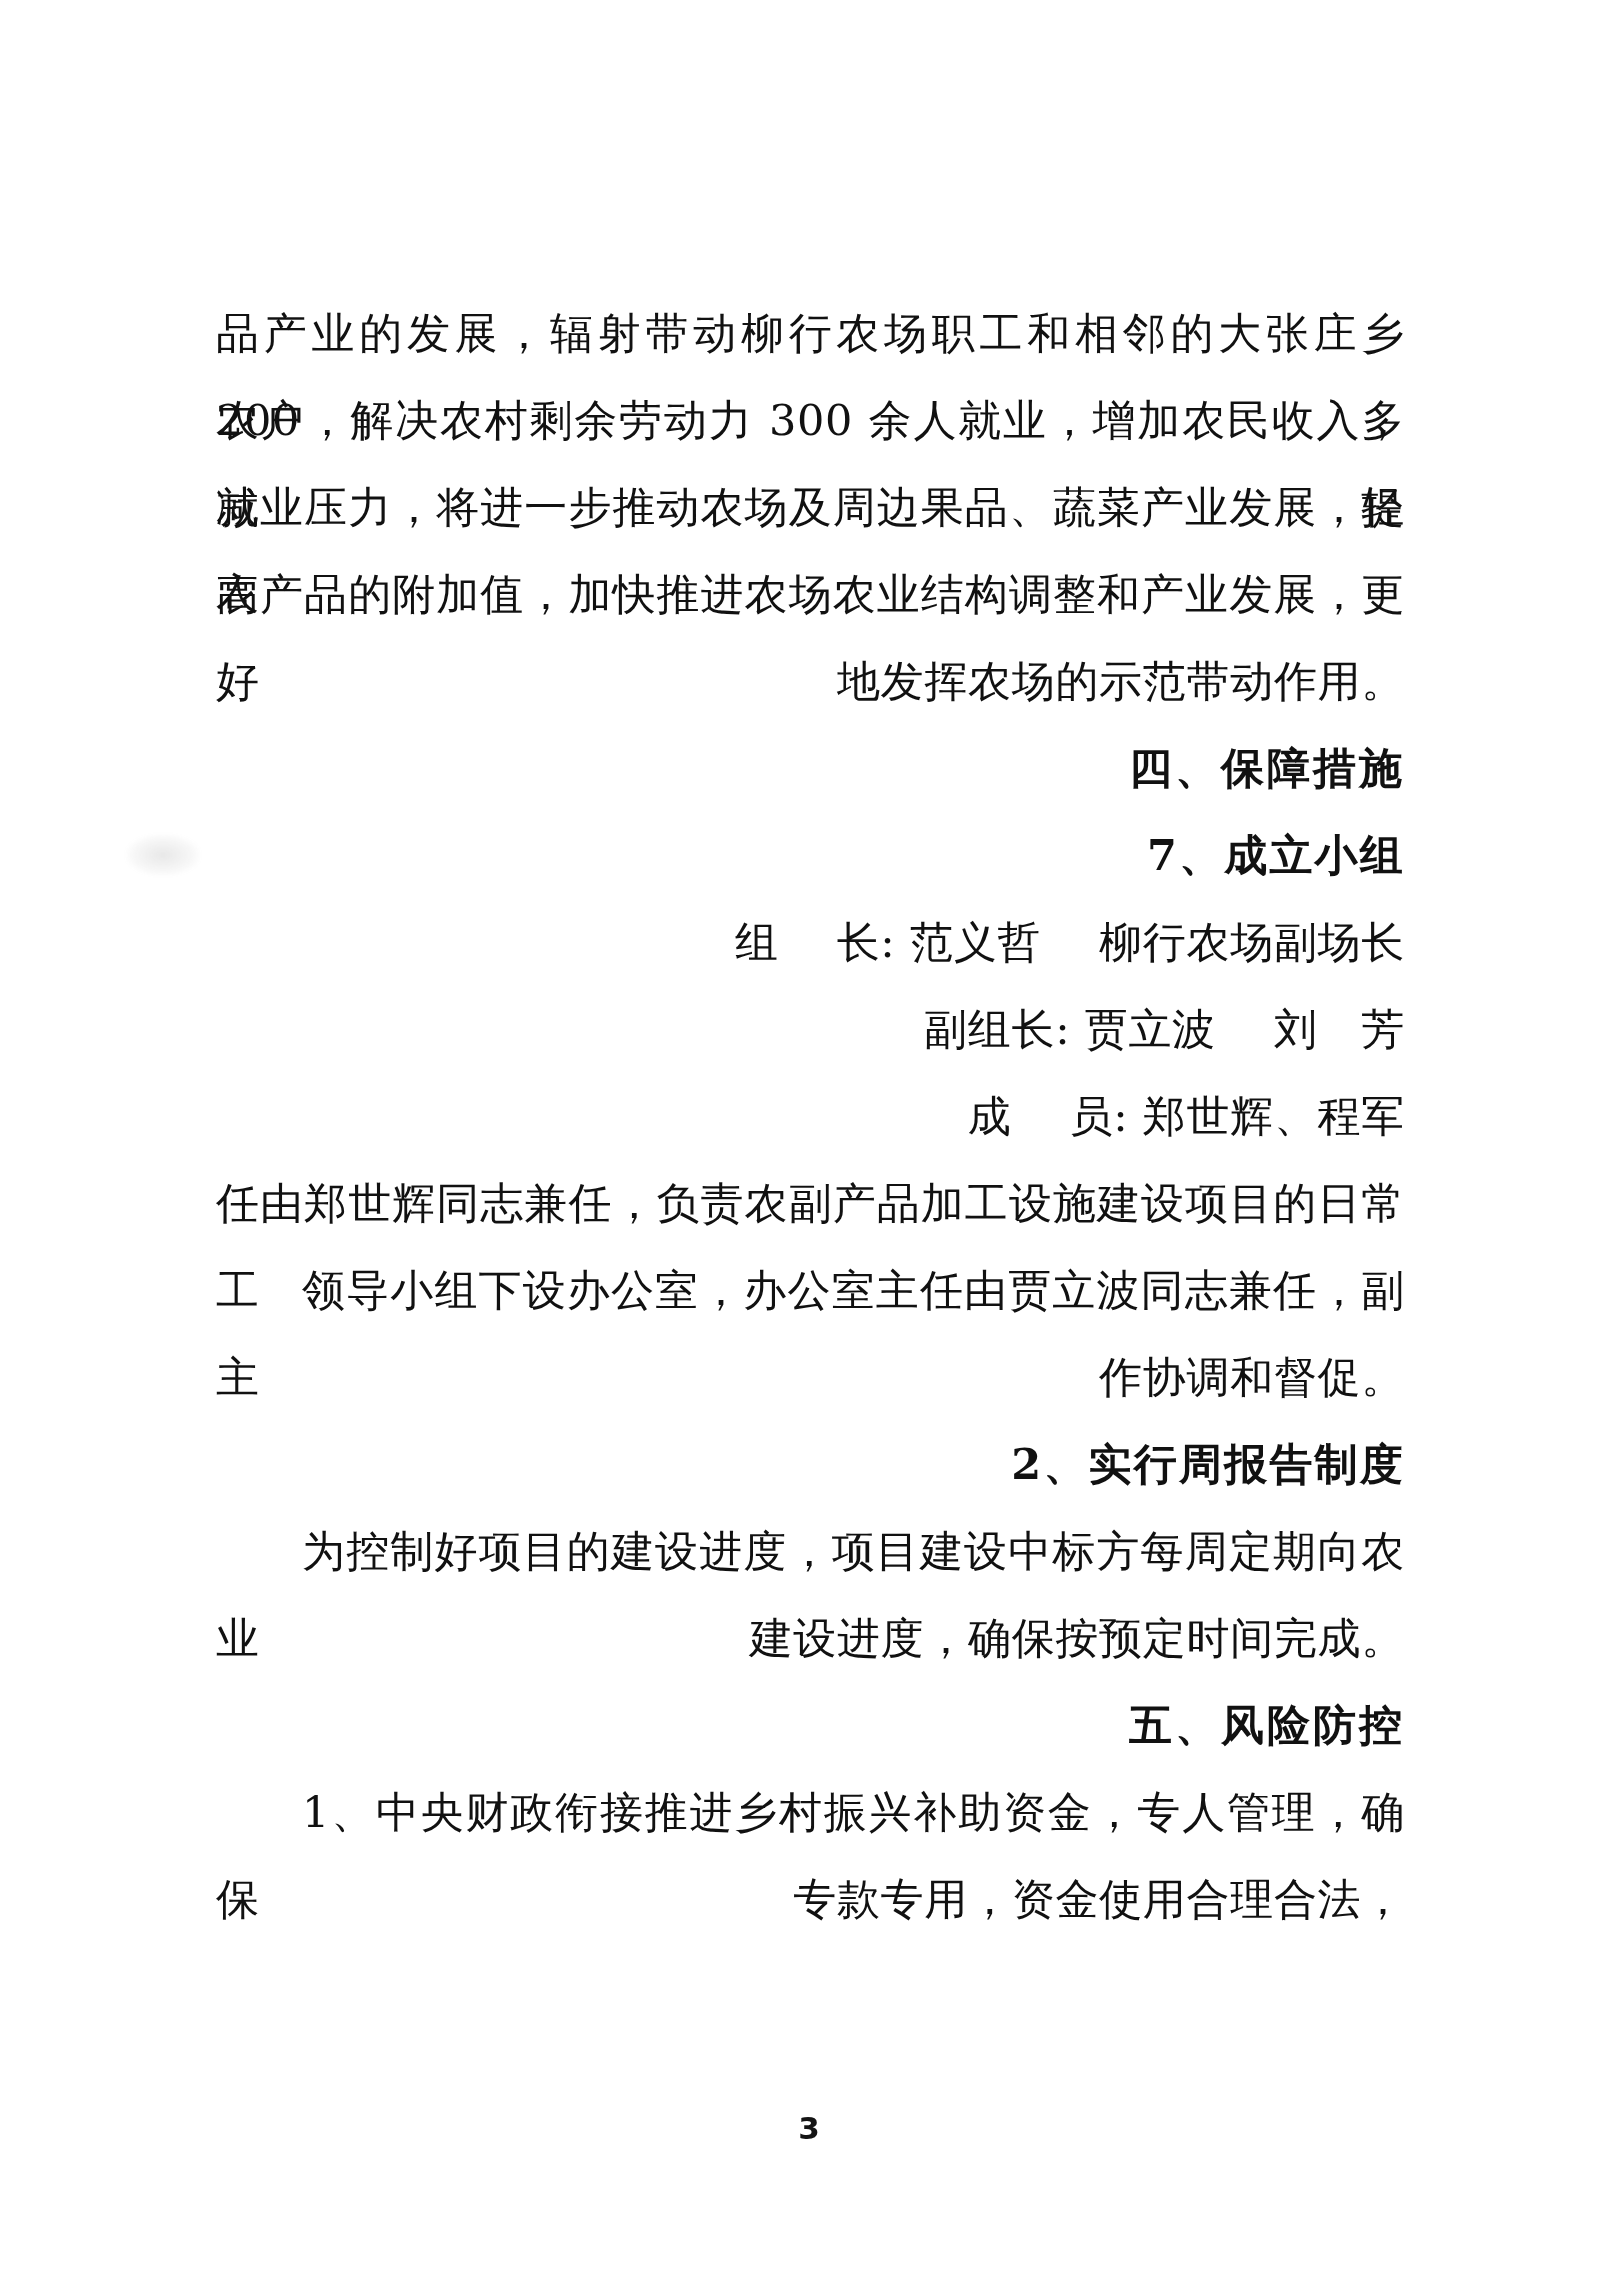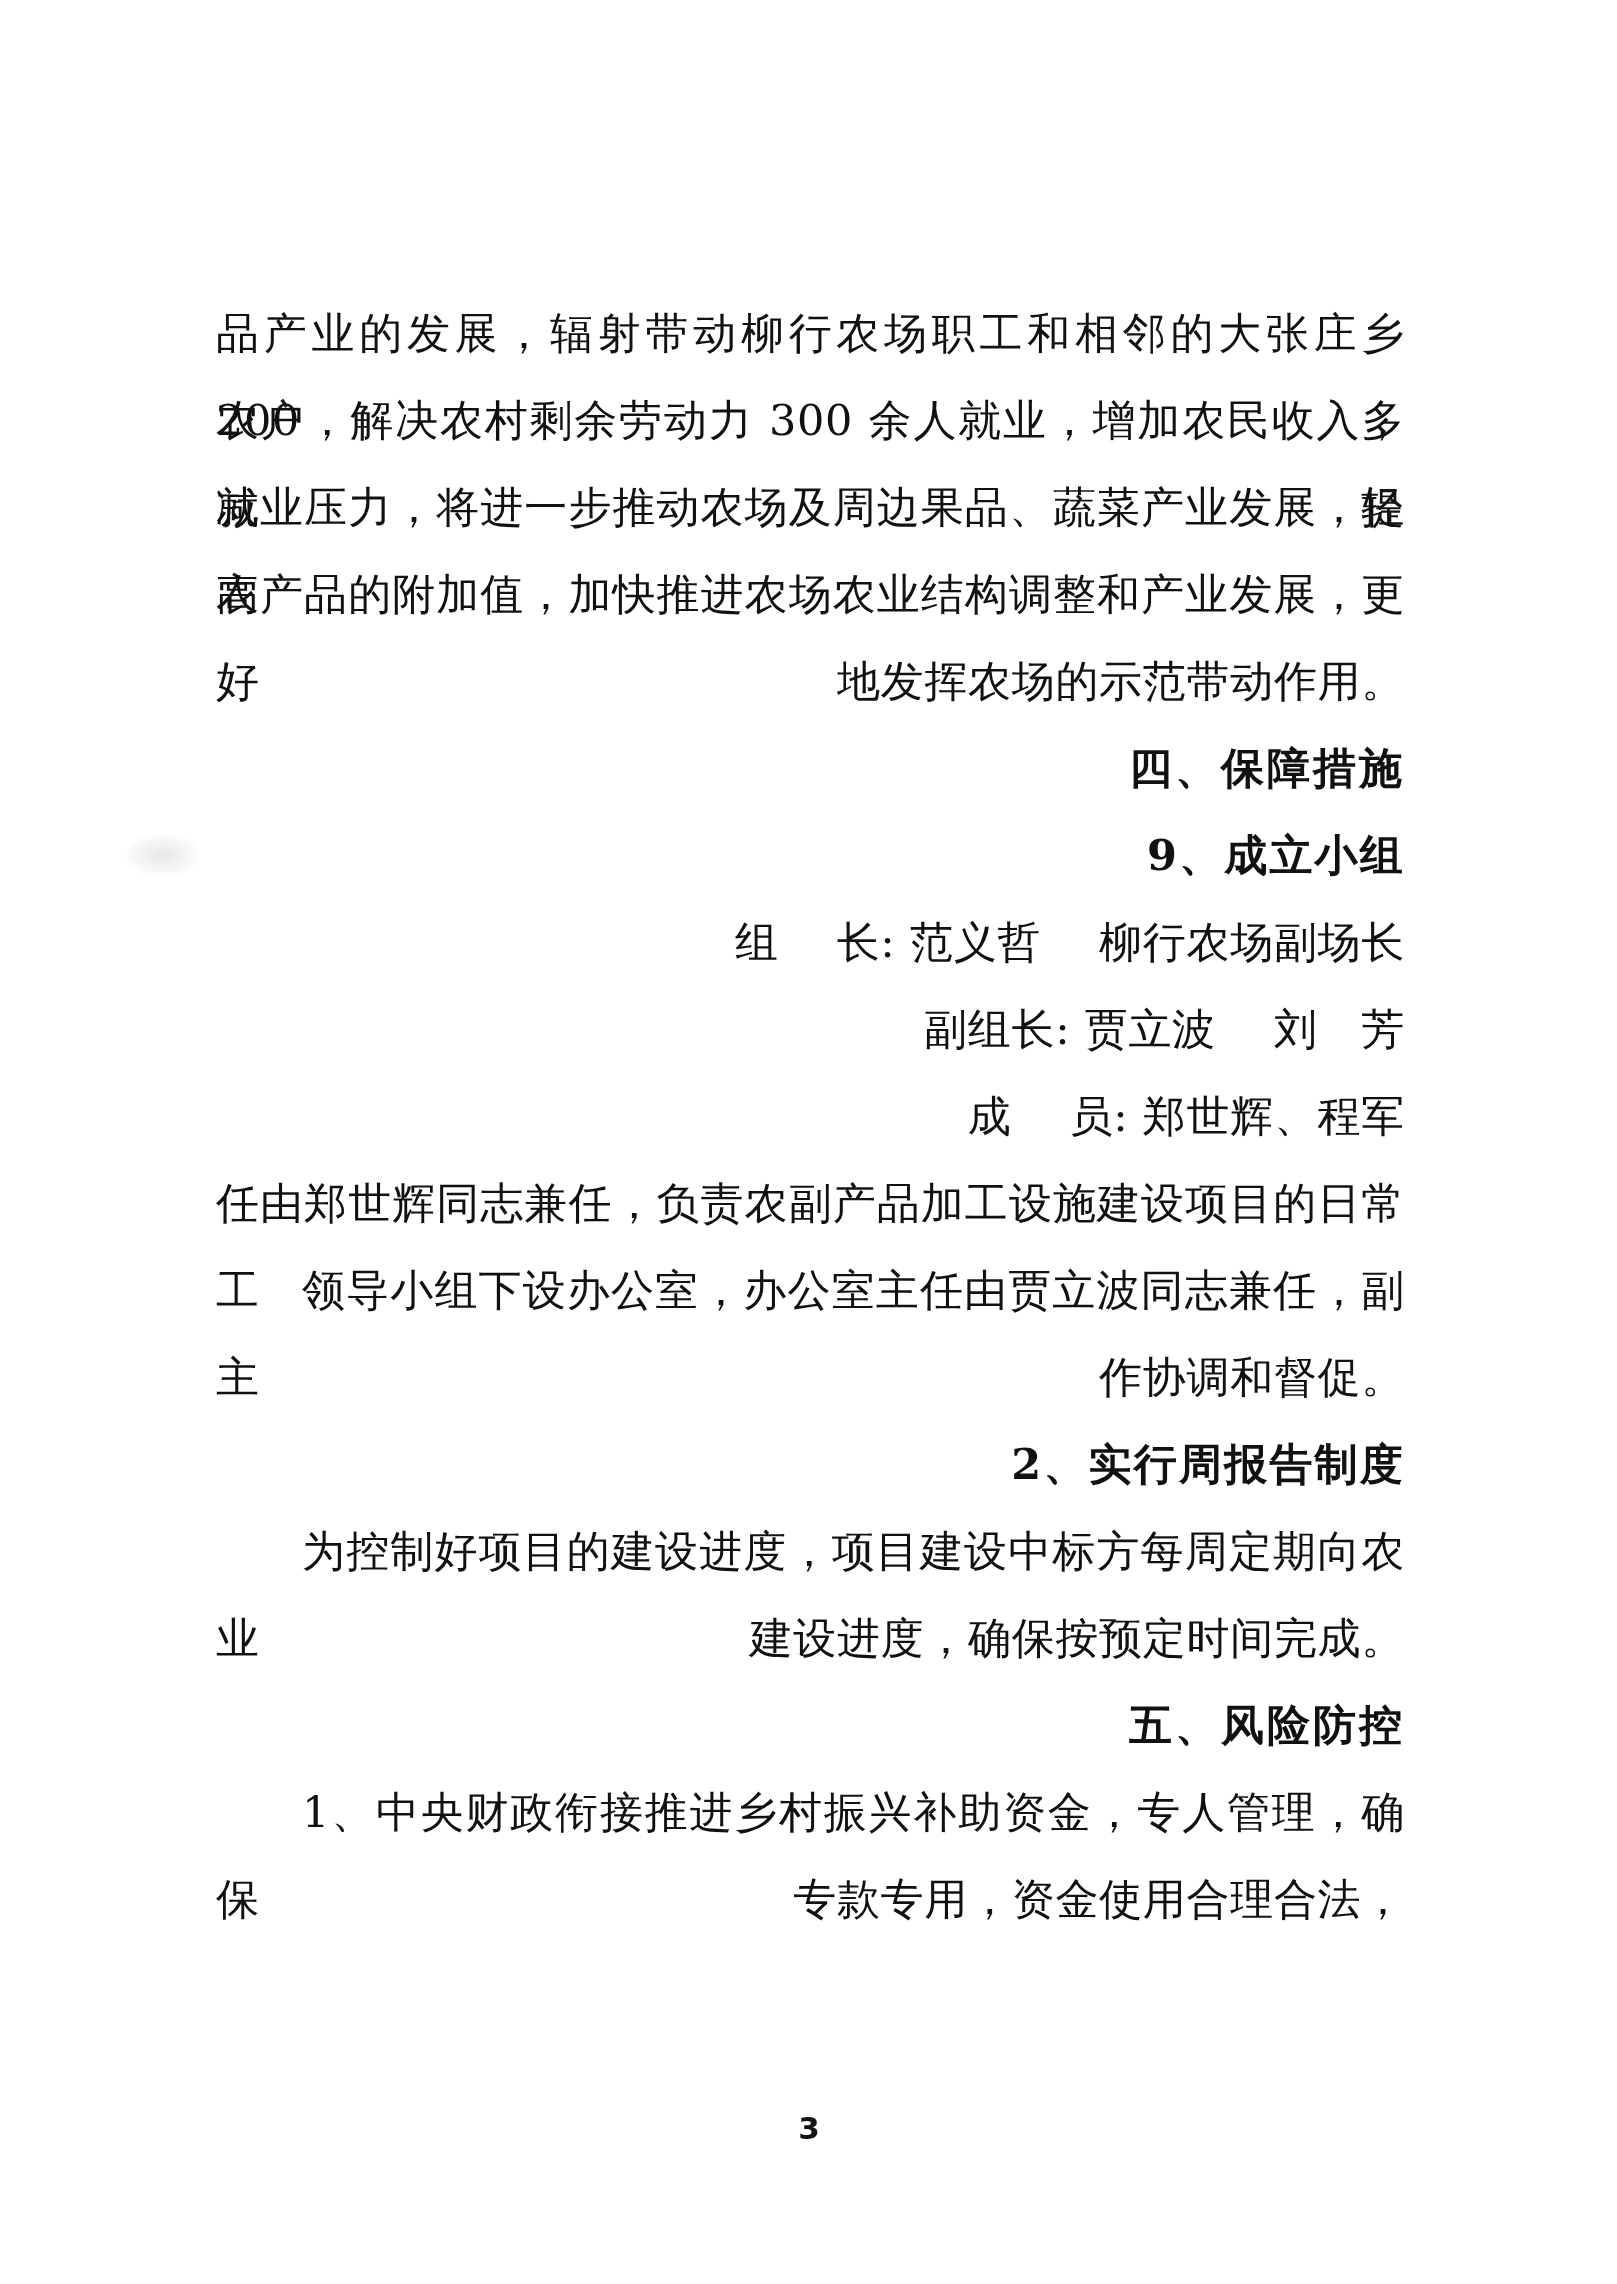--- a/index.html
+++ b/index.html
@@ -81,21 +81,21 @@
 
   <div class="smudge"></div>
 
   <div class="content">
     <div class="line just">品产业的发展，辐射带动柳行农场职工和相邻的大张庄乡 200 多</div>
     <div class="line just">农户，解决农村剩余劳动力 300 余人就业，增加农民收入，减轻</div>
     <div class="line just">就业压力，将进一步推动农场及周边果品、蔬菜产业发展，提高</div>
     <div class="line just">农产品的附加值，加快推进农场农业结构调整和产业发展，更好</div>
     <div class="line">地发挥农场的示范带动作用。</div>
     <div class="line indent h-sans">四、保障措施</div>
-    <div class="line indent h-kai">9、成立小组</div>
+    <div class="line indent h-kai">7、成立小组</div>
     <div class="line indent">组　 长: 范义哲　 柳行农场副场长</div>
     <div class="line indent">副组长: 贾立波　 刘　芳</div>
     <div class="line indent">成　 员: 郑世辉、程军</div>
     <div class="line just">任由郑世辉同志兼任，负责农副产品加工设施建设项目的日常工</div>
     <div class="line indent just">领导小组下设办公室，办公室主任由贾立波同志兼任，副主</div>
     <div class="line">作协调和督促。</div>
     <div class="line indent h-kai">2、实行周报告制度</div>
     <div class="line indent just">为控制好项目的建设进度，项目建设中标方每周定期向农业</div>
     <div class="line">建设进度，确保按预定时间完成。</div>
     <div class="line indent h-sans">五、风险防控</div>

